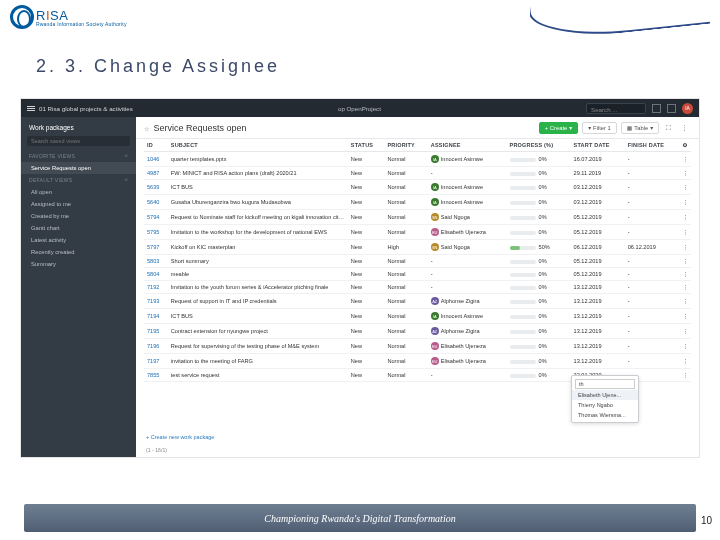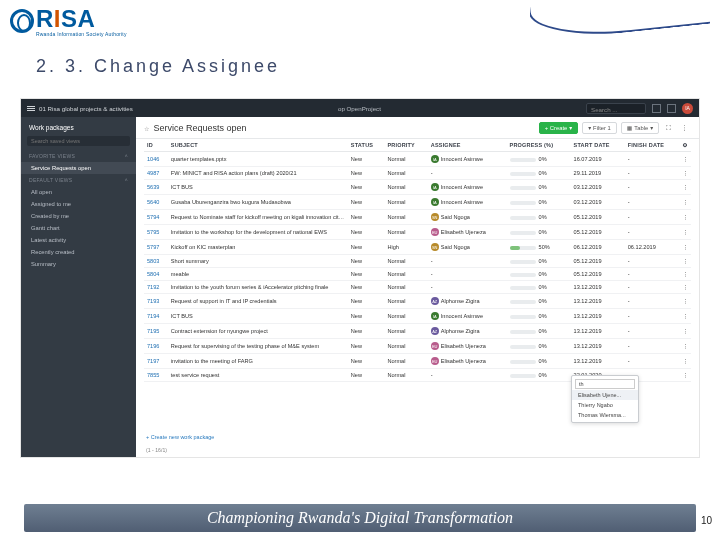--- a/index.html
+++ b/index.html
@@ -1,21 +1,21 @@
 <!DOCTYPE html>
 <html><head>
 <meta charset="utf-8">
 <style>
   * { margin: 0; padding: 0; box-sizing: border-box; }
   body { width: 720px; height: 540px; font-family: Arial, sans-serif; background: #fff; position: relative; overflow: hidden; }
   .slide { width: 100%; height: 100%; position: relative; }
   .logo-area { position: absolute; top: 5px; left: 10px; display: flex; align-items: center; }
   .logo-globe { width: 24px; height: 24px; border: 3px solid #005a9e; border-radius: 50%; position: relative; margin-right: 2px; }
   .logo-globe::before { content:''; position:absolute; left:4px; top:2px; width:10px; height:14px; border:2px solid #005a9e; border-radius:50%; }
-  .logo-text { font-size: 24px; font-weight: bold; color: #005a9e; letter-spacing: 0.5px; }
+  .logo-text { font-size: 13px; font-weight: normal; color: #005a9e; letter-spacing: 0.5px; }
   .logo-text span.i { color: #d35400; }
   .logo-sub { font-size: 5px; color: #005a9e; letter-spacing: 0.2px; margin-top: -2px; }
   .corner-shape { position: absolute; right: 10px; top: 0; width: 180px; height: 38px; overflow:hidden; }
   .corner-shape::before { content:''; position:absolute; right:-20px; top:-30px; width:200px; height:60px; border-bottom-left-radius: 100px 30px; border: 2px solid #2e4a8a; border-top:none; border-right:none; transform: rotate(-6deg); }
   .section-title { position: absolute; top: 56px; left: 36px; font-size: 18px; color: #3d4a6a; letter-spacing: 3px; }
   .app { position: absolute; top: 98px; left: 20px; width: 680px; height: 360px; border: 1px solid #e5e5e5; font-size: 6.2px; display: flex; flex-direction: column; background:#fff; }
   .topbar { height: 18px; background: #232a32; color: #d0d4d8; display: flex; align-items: center; padding: 0 6px; }
   .hamburger { width:8px; display:inline-block; margin-right:4px; }
   .hamburger span{ display:block; height:1px; background:#d0d4d8; margin:1px 0;}
   .topbar-title { flex: 0 0 auto; }
@@ -52,21 +52,21 @@
   .av.az { background:#6a5a9e;}
   .prog { width:26px; height:4px; background:#e9ecee; border-radius:2px; display:inline-block; vertical-align:middle; margin-right:3px;}
   .prog.nz::before{content:''; display:block; height:100%; width:40%; background:#7ec27a; border-radius:2px;}
   .add-row { padding:5px 10px; font-size:5.5px;}
   .add-row a { color:#2c7cbf; text-decoration:none;}
   .footer-app { padding:2px 10px 4px; font-size:5.2px; color:#888;}
   .dropdown { position:absolute; right: 60px; bottom: 34px; width: 68px; background:#fff; border:1px solid #c9ccd0; border-radius:2px; box-shadow:0 1px 4px rgba(0,0,0,.15); font-size:5.5px; padding:2px 0;}
   .dropdown .dd-item { padding:2px 6px; color:#444;}
   .dropdown .dd-item.sel { background:#eef1f5;}
   .slide-footer { position:absolute; bottom:8px; left:24px; right:24px; height:28px; background: linear-gradient(to bottom, #6f7f92, #505e73); border-radius:2px; display:flex; align-items:center; padding:0 12px;}
-  .slide-footer-text { color:#fff; font-style:italic; font-size:16px; font-family: Georgia, 'Times New Roman', serif; margin:16px auto;}
+  .slide-footer-text { color:#fff; font-style:italic; font-size:10px; font-family: Georgia, 'Times New Roman', serif; margin:16px auto;}
   .page-num { position:absolute; right:4px; bottom:14px; font-size:10px; color:#222; background:#fff; padding:0 4px;}
   th.col-subj, td.col-subj { width: 180px;}
   td.col-subj { white-space:nowrap; overflow:hidden; text-overflow:ellipsis; max-width:180px;}
 </style>
 </head>
 <body>
 
 <div class="slide">
   <div class="logo-area">
     <div class="logo-globe"></div>

